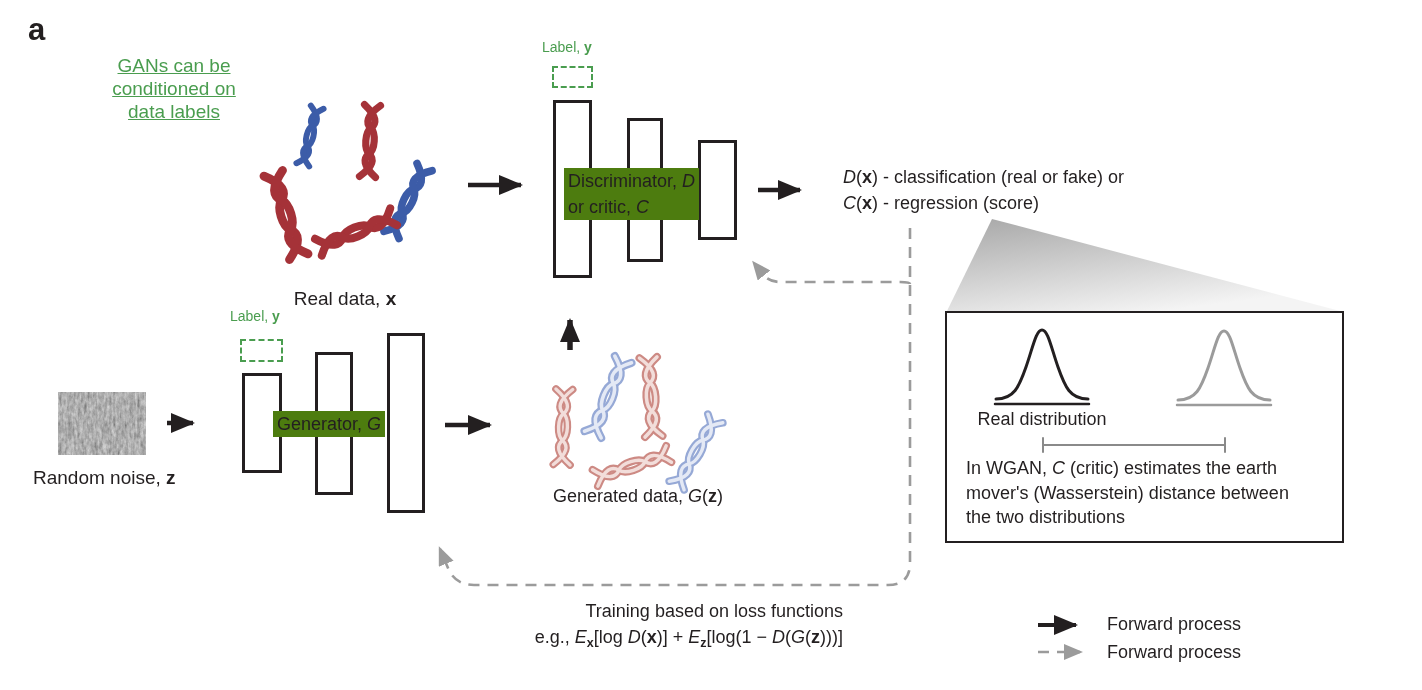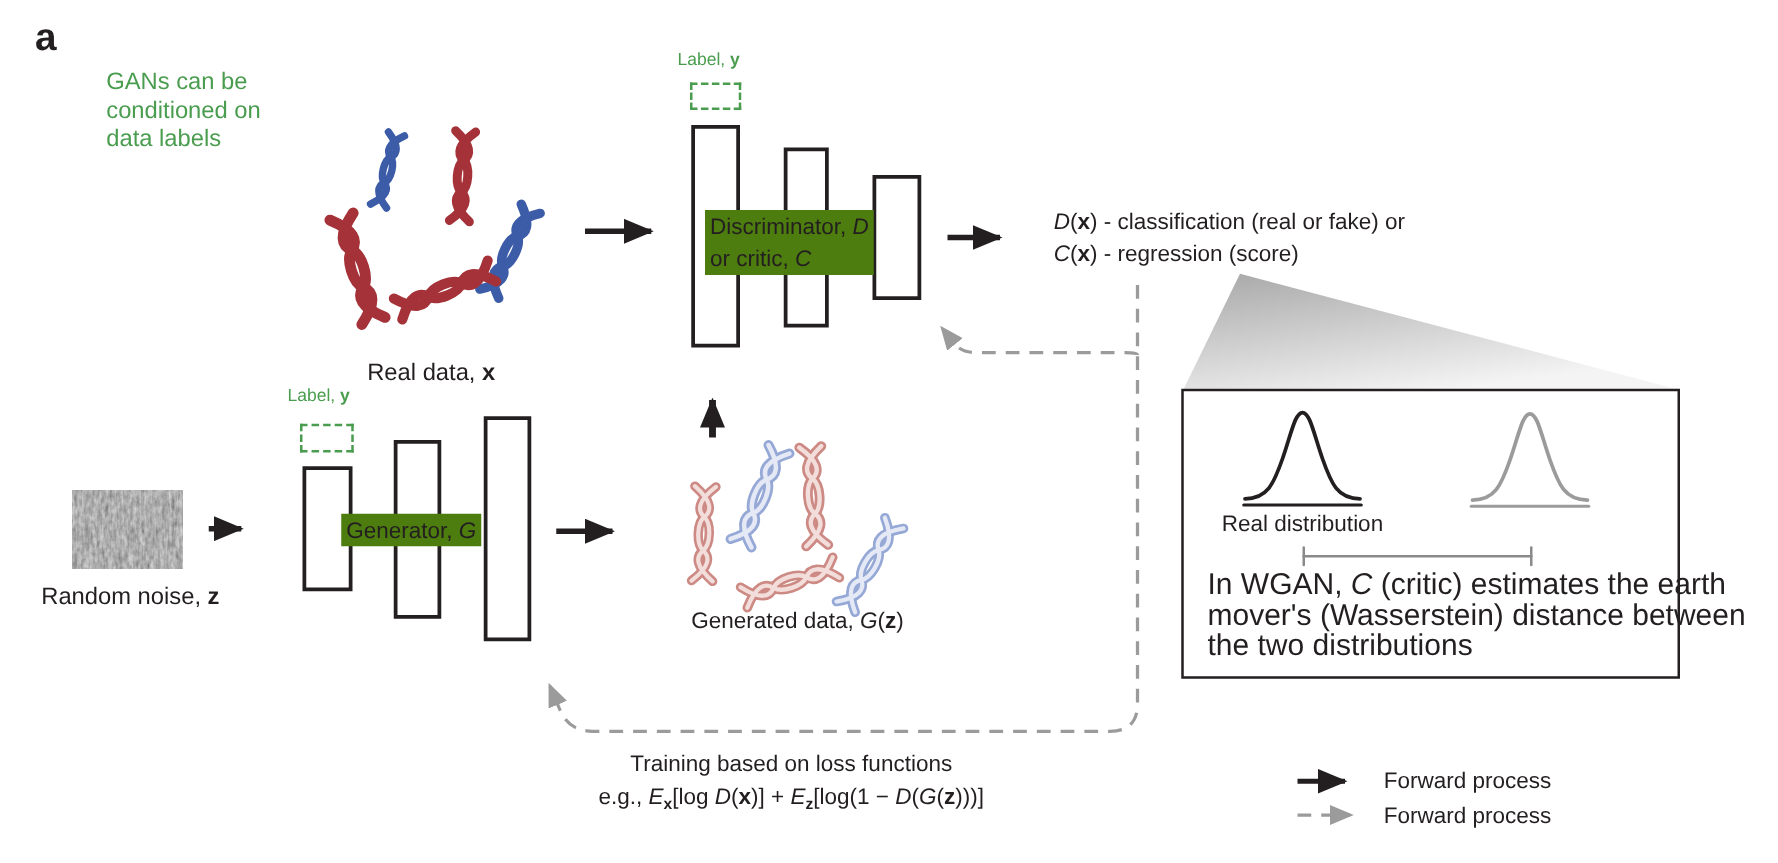--- a/index.html
+++ b/index.html
@@ -7,32 +7,32 @@
     position:relative;width:1422px;height:690px;background:#fff;overflow:hidden;
     font-family:"Liberation Sans", sans-serif;color:var(--ink,#231f20);
   }
   .abs{position:absolute;}
   .art{position:absolute;left:0;top:0;}
   .it{font-style:italic;}
   .bd{font-weight:700;}
   .sub{font-size:12.5px;font-weight:700;vertical-align:-4px;}
   .panel-label{left:28px;top:12px;font-size:31px;font-weight:700;}
   .green{color:var(--green,#4a9d4f);}
-  .green-note{left:85px;top:54px;width:178px;text-align:left;font-size:19px;line-height:23px;white-space:pre-line;}
+  .green-note{left:85px;top:54px;width:178px;text-align:center;font-size:19px;line-height:23px;white-space:pre-line;text-decoration:underline;}
   .glabel{font-size:14px;white-space:nowrap;text-align:right;}
   .glabel-box{border:2px dashed var(--green,#4a9d4f);box-sizing:border-box;background:transparent;}
   .layer{position:absolute;border:3px solid var(--ink,#231f20);background:#fff;box-sizing:border-box;}
   .netlabel{background:#4d7c0f;font-size:18px;line-height:26px;padding:0 4px;white-space:nowrap;}
   .caption{font-size:18px;white-space:nowrap;}
   .caption-c{text-align:center;}
   .out-text{font-size:18px;line-height:26px;white-space:nowrap;}
   .wgan-box{border:2.5px solid var(--ink,#231f20);background:#fff;box-sizing:border-box;}
   .grayt{color:var(--gray,#9b9b9b);}
-  .wgan-par{font-size:24px;line-height:24.5px;white-space:nowrap;}
-  .training{width:420px;text-align:center;font-size:18px;line-height:26px;}
+  .wgan-par{font-size:18px;line-height:24.5px;white-space:nowrap;}
+  .training{width:420px;text-align:right;font-size:18px;line-height:26px;}
   .legend-label{font-size:18px;white-space:nowrap;}
 </style>
 </head>
 <body>
 
 <div class="canvas">
 
   <svg class="art" width="1422" height="690" viewBox="0 0 1422 690">
     <defs>
       <marker id="mBlack" markerUnits="userSpaceOnUse" markerWidth="24" markerHeight="20" refX="22" refY="10" orient="auto">

